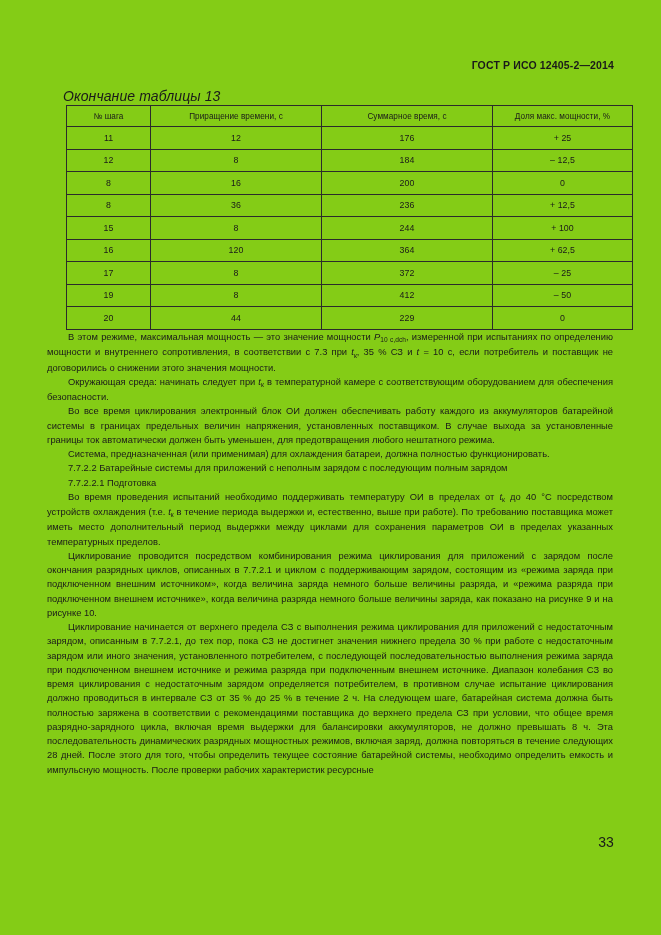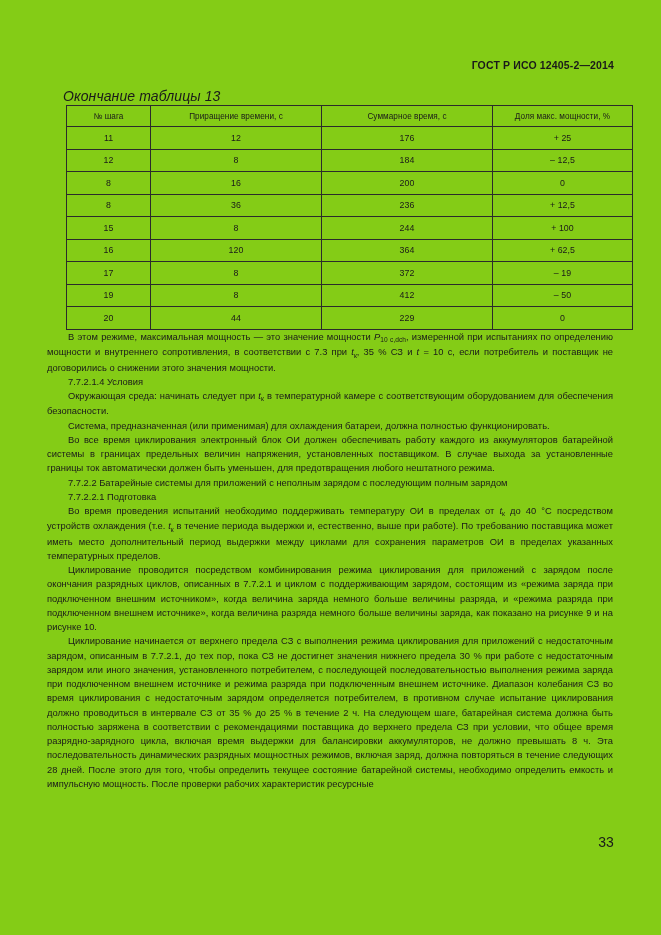--- a/index.html
+++ b/index.html
@@ -174,21 +174,21 @@
         <tr>
           <td>16</td>
           <td>120</td>
           <td>364</td>
           <td>+ 62,5</td>
         </tr>
         <tr>
           <td>17</td>
           <td>8</td>
           <td>372</td>
-          <td>– 19</td>
+          <td>– 25</td>
         </tr>
         <tr>
           <td>19</td>
           <td>8</td>
           <td>412</td>
           <td>– 50</td>
         </tr>
         <tr>
           <td>20</td>
           <td>44</td>
@@ -196,28 +196,27 @@
           <td>0</td>
         </tr>
       </tbody>
     </table>
   </div>
 
   <div class="body">
 
     <p><span>В этом режиме, максимальная мощность — это значение мощности </span><var>P</var><sub>10 c,dch</sub><span>, измеренной при испытаниях по определению мощности и внутреннего сопротивления, в соответствии с 7.3 при </span><var>t</var><sub>к</sub><span>, 35 % СЗ и </span><var>t</var><span> = 10 с, если потребитель и поставщик не договорились о снижении этого значения мощности.</span></p>
 
-    <p class="heading">7.7.2.1.4 Условия</p>
 
     <p><span>Окружающая среда: начинать следует при </span><var>t</var><sub>к</sub><span> в температурной камере с соответствующим оборудованием для обеспечения безопасности.</span></p>
 
+    <p>Во все время циклирования электронный блок ОИ должен обеспечивать работу каждого из аккумуляторов батарейной системы в границах предельных величин напряжения, установленных поставщиком. В случае выхода за установленные границы ток автоматически должен быть уменьшен, для предотвращения любого нештатного режима.</p>
+
     <p>Система, предназначенная (или применимая) для охлаждения батареи, должна полностью функционировать.</p>
 
-    <p>Во все время циклирования электронный блок ОИ должен обеспечивать работу каждого из аккумуляторов батарейной системы в границах предельных величин напряжения, установленных поставщиком. В случае выхода за установленные границы ток автоматически должен быть уменьшен, для предотвращения любого нештатного режима.</p>
-
     <p class="heading">7.7.2.2 Батарейные системы для приложений с неполным зарядом с последующим полным зарядом</p>
 
     <p class="heading">7.7.2.2.1 Подготовка</p>
 
     <p><span>Во время проведения испытаний необходимо поддерживать температуру ОИ в пределах от </span><var>t</var><sub>к</sub><span> до 40 °С посредством устройств охлаждения (т.е. </span><var>t</var><sub>к</sub><span> в течение периода выдержки и, естественно, выше при работе). По требованию поставщика может иметь место дополнительный период выдержки между циклами для сохранения параметров ОИ в пределах указанных температурных пределов.</span></p>
 
     <p>Циклирование проводится посредством комбинирования режима циклирования для приложений с зарядом после окончания разрядных циклов, описанных в 7.7.2.1 и циклом с поддерживающим зарядом, состоящим из «режима заряда при подключенном внешним источником», когда величина заряда немного больше величины разряда, и «режима разряда при подключенном внешнем источнике», когда величина разряда немного больше величины заряда, как показано на рисунке 9 и на рисунке 10.</p>
 
     <p>Циклирование начинается от верхнего предела СЗ с выполнения режима циклирования для приложений с недостаточным зарядом, описанным в 7.7.2.1, до тех пор, пока СЗ не достигнет значения нижнего предела 30 % при работе с недостаточным зарядом или иного значения, установленного потребителем, с последующей последовательностью выполнения режима заряда при подключенном внешнем источнике и режима разряда при подключенным внешнем источнике. Диапазон колебания СЗ во время циклирования с недостаточным зарядом определяется потребителем, в противном случае испытание циклирования должно проводиться в интервале СЗ от 35 % до 25 % в течение 2 ч. На следующем шаге, батарейная система должна быть полностью заряжена в соответствии с рекомендациями поставщика до верхнего предела СЗ при условии, что общее время разрядно-зарядного цикла, включая время выдержки для балансировки аккумуляторов, не должно превышать 8 ч. Эта последовательность динамических разрядных мощностных режимов, включая заряд, должна повторяться в течение следующих 28 дней. После этого для того, чтобы определить текущее состояние батарейной системы, необходимо определить емкость и импульсную мощность. После проверки рабочих характеристик ресурсные</p>
 

